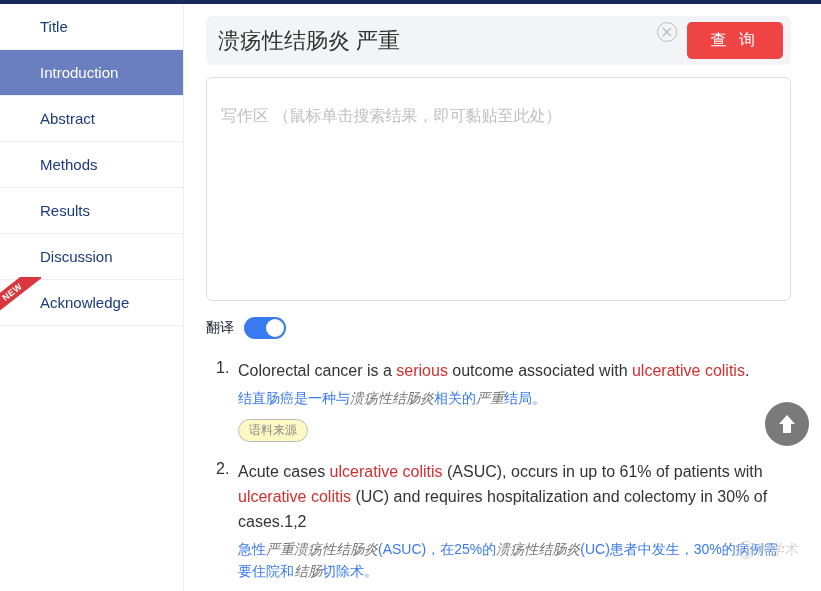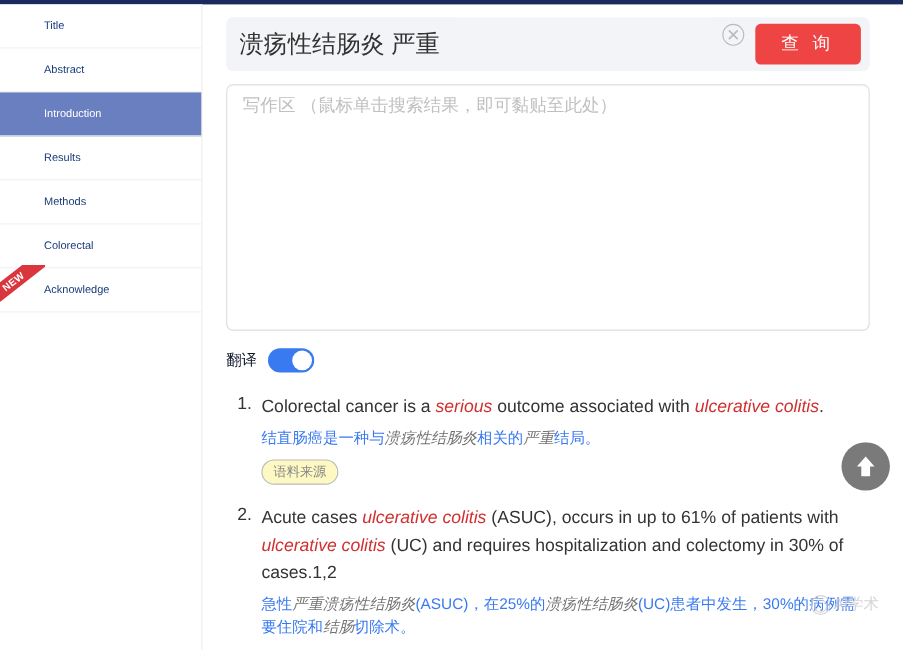--- a/index.html
+++ b/index.html
@@ -1,62 +1,62 @@
 <!DOCTYPE html>
 <html><head>
   <meta charset="utf-8">
   <style>
     * { box-sizing: border-box; margin: 0; padding: 0; }
     body { font-family: "Microsoft YaHei", Arial, sans-serif; font-size: 14px; color: #333; background: #fff; width: 821px; height: 591px; overflow: hidden; position: relative; }
     .topbar { height: 4px; background: #1a2a5e; }
     .container { display: flex; height: 587px; }
     .sidebar { width: 184px; background: #fff; border-right: 1px solid #eee; }
-    .sidebar-item { padding: 14px 14px 14px 40px; color: #1a3a7a; font-size: 10px; border-bottom: 1px solid #f0f0f0; cursor: pointer; position: relative; }
+    .sidebar-item { padding: 14px 14px 14px 40px; color: #1a3a7a; font-size: 15px; border-bottom: 1px solid #f0f0f0; cursor: pointer; position: relative; }
     .sidebar-item.active { background: #6a7fc0; color: #fff; }
     .new-badge { position: absolute; left: -3px; top: -3px; width: 44px; height: 40px; overflow: hidden; pointer-events: none; }
     .new-badge::before { content: "NEW"; position: absolute; background: #d9363e; color: #fff; font-size: 9px; font-weight: bold; padding: 2px 22px; transform: rotate(-38deg); left: -18px; top: 8px; letter-spacing: 0.5px; }
     .main { flex: 1; padding: 12px 30px 0 22px; overflow-y: auto; }
     .search-row { display: flex; background: #f2f4f7; border-radius: 6px; padding: 6px 8px 6px 12px; margin-bottom: 12px; }
     .search-input { flex: 1; border: none; background: transparent; font-size: 22px; color: #333; outline: none; font-family: inherit; }
     .clear-btn { width: 20px; height: 20px; border: 1.5px solid #bbb; border-radius: 50%; display: flex; align-items: center; justify-content: center; color: #bbb; font-size: 12px; cursor: pointer; margin-right: 10px; background: none; }
     .search-btn { background: #ef4444; color: #fff; border: none; border-radius: 5px; padding: 8px 24px; font-size: 16px; cursor: pointer; letter-spacing: 4px; font-family: inherit; }
-    .textarea-wrap { border: 1px solid #ddd; border-radius: 6px; height: 224px; padding: 8px 14px; margin-bottom: 16px; }
+    .textarea-wrap { border: 1px solid #ddd; border-radius: 6px; height: 224px; padding: 28px 14px; margin-bottom: 16px; }
     .textarea-wrap textarea { width: 100%; height: 100%; border: none; resize: none; outline: none; font-size: 16px; color: #999; font-family: inherit; }
     .textarea-wrap textarea::placeholder { color: #c0c0c0; }
     .trans-row { display: flex; align-items: center; margin-bottom: 20px; }
     .trans-label { color: #0f172a; font-size: 14px; margin-right: 10px; }
     .toggle { position: relative; width: 42px; height: 22px; background: #3a7af0; border-radius: 22px; cursor: pointer; }
     .toggle::after { content: ""; position: absolute; right: 2px; top: 2px; width: 18px; height: 18px; background: #fff; border-radius: 50%; }
     .results { padding-left: 10px; }
     .result-item { display: flex; margin-bottom: 18px; }
     .result-num { width: 22px; flex-shrink: 0; font-size: 16px; }
     .result-body { flex: 1; font-size: 16px; line-height: 1.55; }
     .result-en { color: #333; margin-bottom: 4px; }
-    .result-en .hl { color: #d13030; font-style: italic; }
+    .result-en .hl { color: #d13030; }
     .result-zh { color: #3a7af0; font-size: 14px; margin-bottom: 8px; }
     .result-zh .hl { color: #737373; font-style: italic; }
     .source-btn { display: inline-block; border: 1px solid #bbb; color: #888; font-size: 12px; padding: 2px 10px; border-radius: 12px; background: #fef9c3; cursor: pointer; }
     .scroll-top { position: absolute; right: 12px; bottom: 145px; width: 44px; height: 44px; border-radius: 50%; background: #7a7a7a; display: flex; align-items: center; justify-content: center; cursor: pointer; }
     .scroll-top svg { fill: #fff; }
     .watermark { position: absolute; right: 22px; bottom: 32px; color: #c9c9c9; font-size: 14px; display: flex; align-items: flex-end; gap: 3px; opacity: 0.8; pointer-events: none; }
     .watermark .wm-icon { width: 18px; height: 18px; border: 1.5px solid #c9c9c9; border-radius: 50%; position: relative; }
     .watermark .wm-icon::before { content: ""; position: absolute; width: 10px; height: 10px; border: 1.5px solid #c9c9c9; border-radius: 50%; left: 2.5px; top: 2.5px; }
   </style>
 </head>
 <body>
 
 <div class="topbar"></div>
 <div class="container">
   <div class="sidebar" id="sidebar">
       <div class="sidebar-item">Title</div>
+      <div class="sidebar-item active">Introduction</div>
       <div class="sidebar-item">Abstract</div>
-      <div class="sidebar-item active">Introduction</div>
+      <div class="sidebar-item">Methods</div>
       <div class="sidebar-item">Results</div>
-      <div class="sidebar-item">Methods</div>
-      <div class="sidebar-item">Colorectal</div>
+      <div class="sidebar-item">Discussion</div>
       <div class="sidebar-item">Acknowledge<div class="new-badge"></div></div>
     </div>
   <div class="main">
     <div class="search-row">
       <input class="search-input" value="溃疡性结肠炎 严重" style="">
       <button class="clear-btn">
         <svg width="10" height="10" viewBox="0 0 10 10">
             <path d="M1 1 L9 9 M9 1 L1 9" stroke="#bbb" stroke-width="1.5" fill="none"></path>
           </svg>
       </button>

